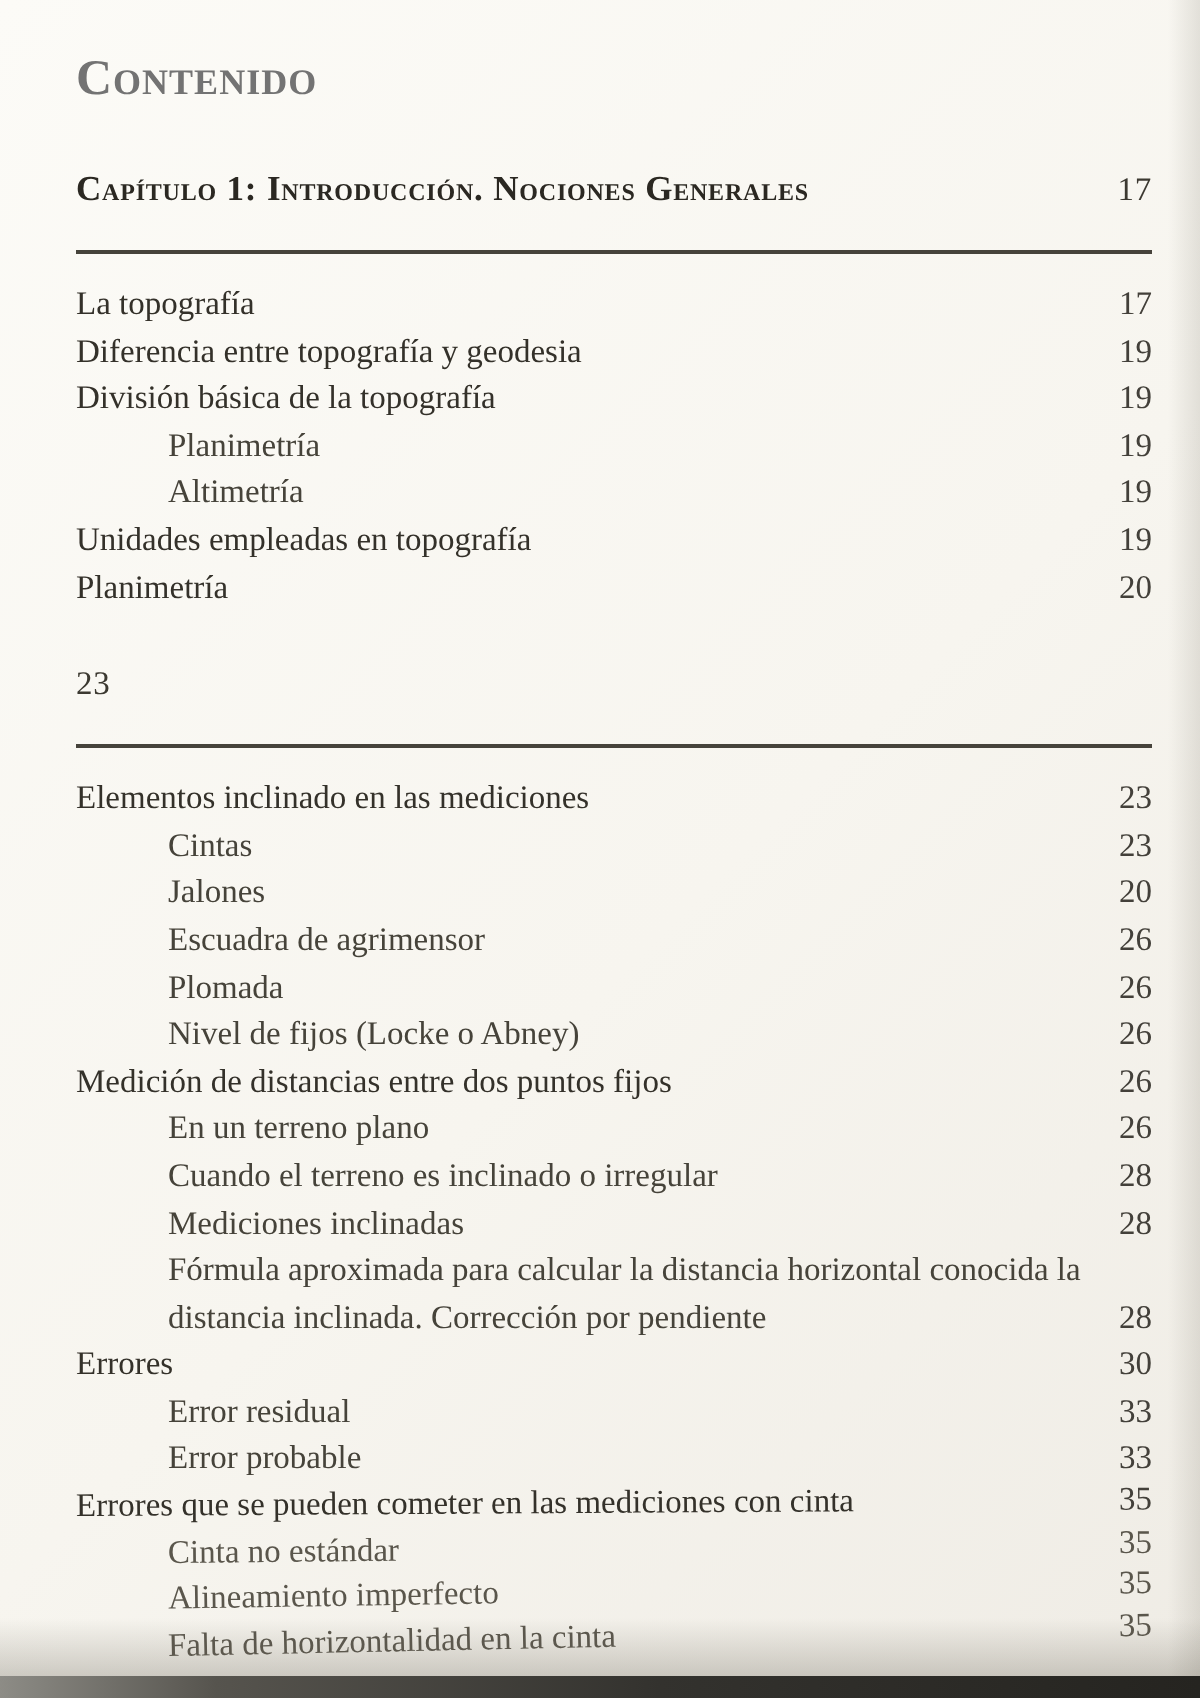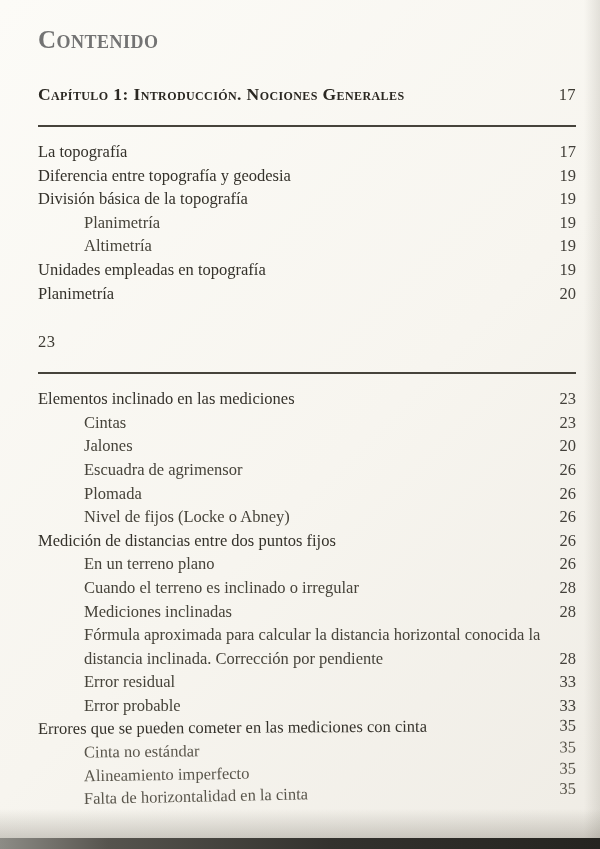--- a/index.html
+++ b/index.html
@@ -152,20 +152,24 @@
         <span class="entry-page">28</span>
       </div>
       <div class="entry lvl1">
         <span class="entry-label">Mediciones inclinadas</span>
         <span class="entry-page">28</span>
       </div>
       <div class="entry lvl1">
         <span class="entry-label">Fórmula aproximada para calcular la distancia horizontal conocida la distancia inclinada. Corrección por pendiente</span>
         <span class="entry-page">28</span>
       </div>
+      <div class="entry">
+        <span class="entry-label">Errores</span>
+        <span class="entry-page">30</span>
+      </div>
       <div class="entry lvl1">
         <span class="entry-label">Error residual</span>
         <span class="entry-page">33</span>
       </div>
       <div class="entry lvl1">
         <span class="entry-label">Error probable</span>
         <span class="entry-page">33</span>
       </div>
       <div class="entry tilt-1">
         <span class="entry-label">Errores que se pueden cometer en las mediciones con cinta</span>

